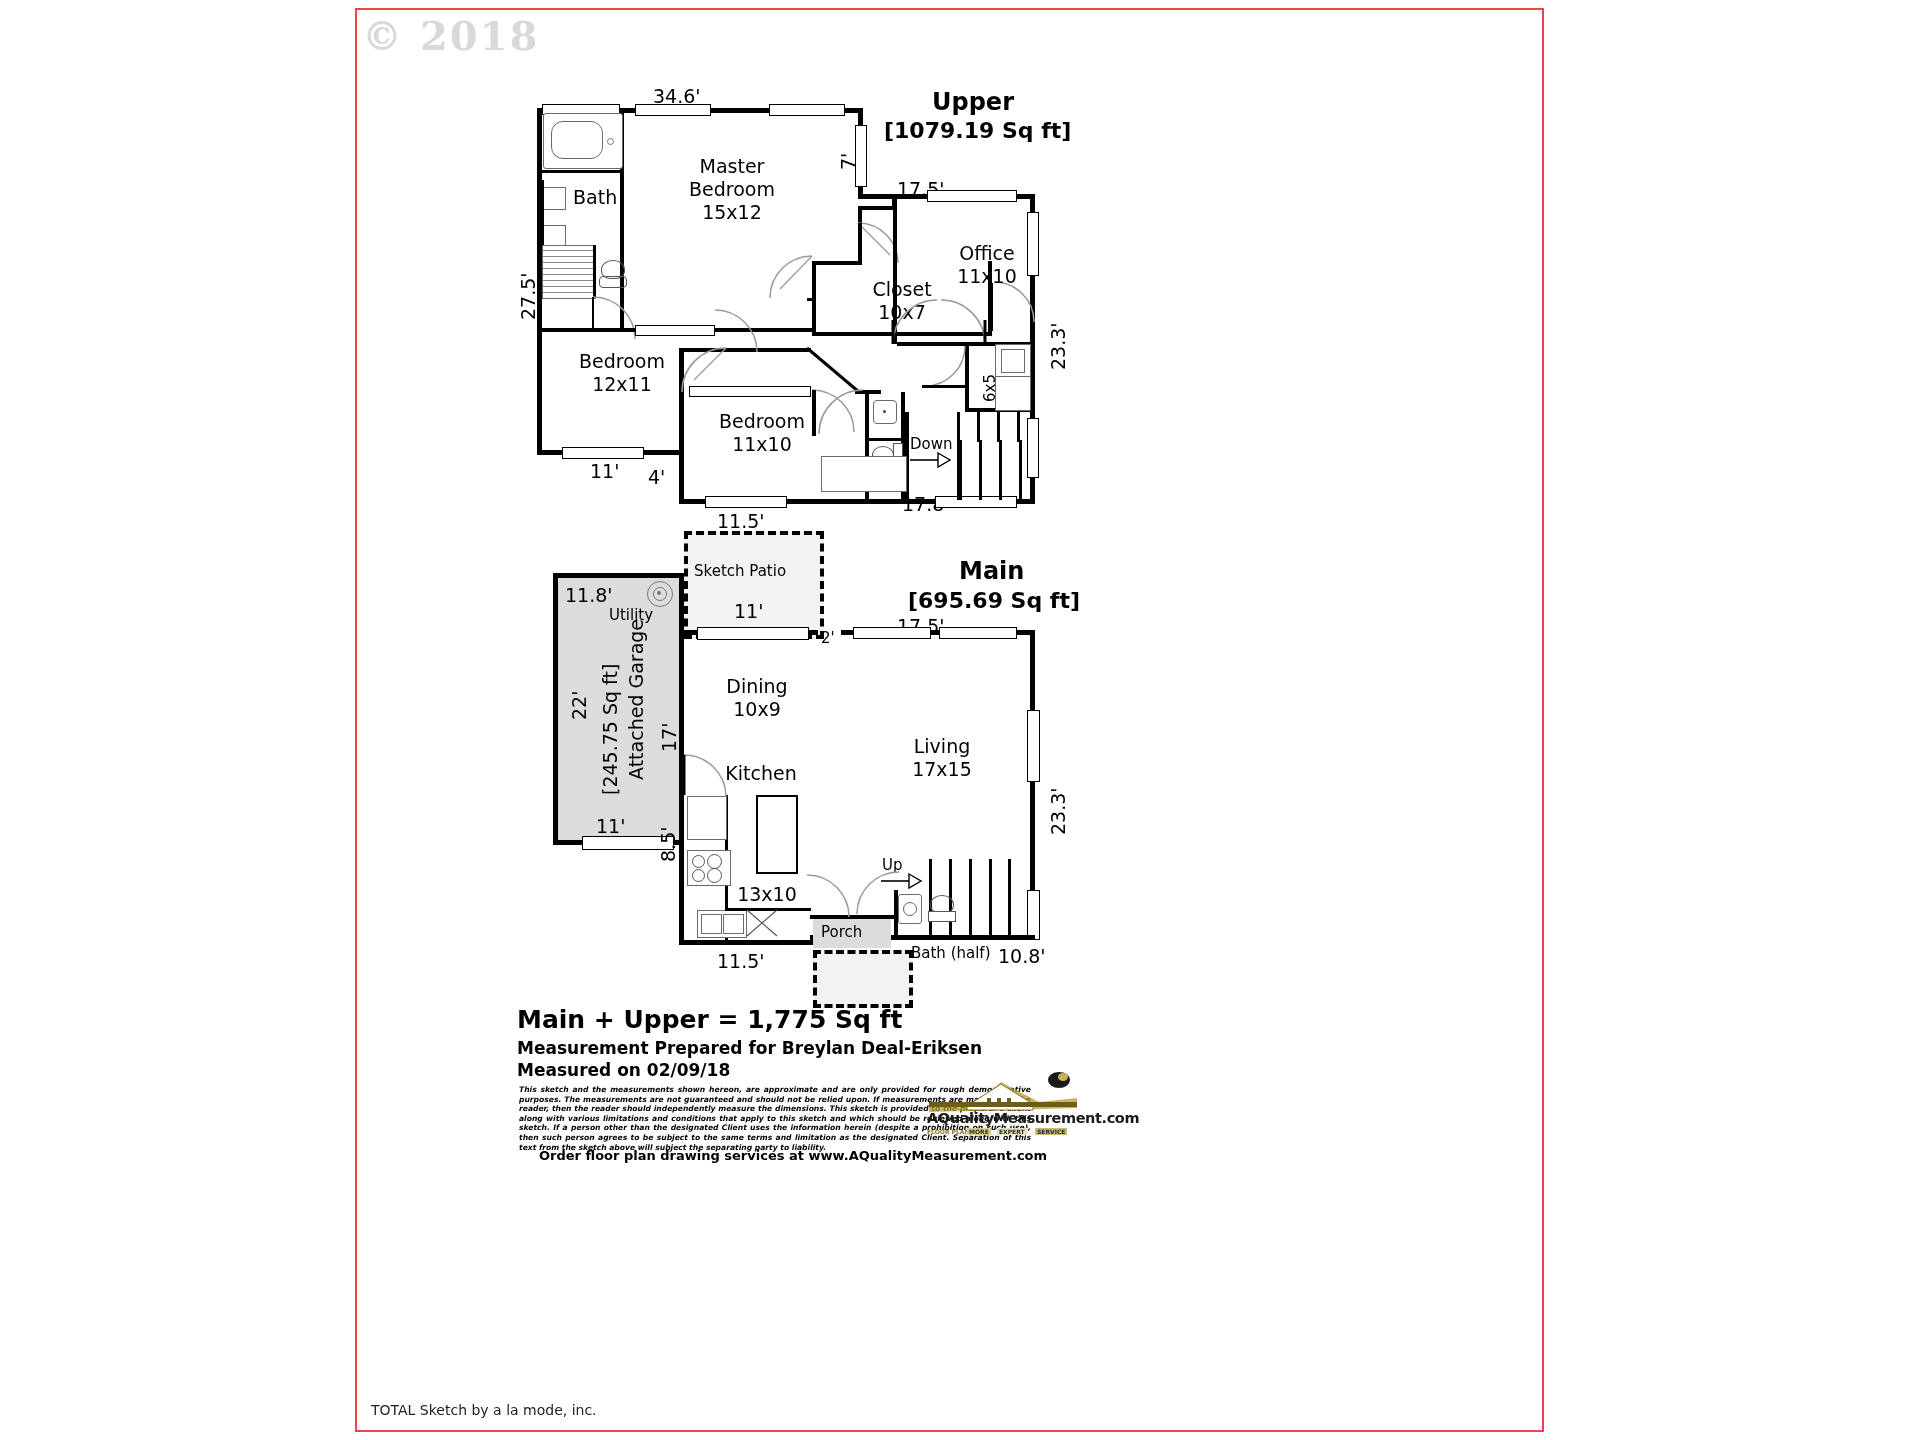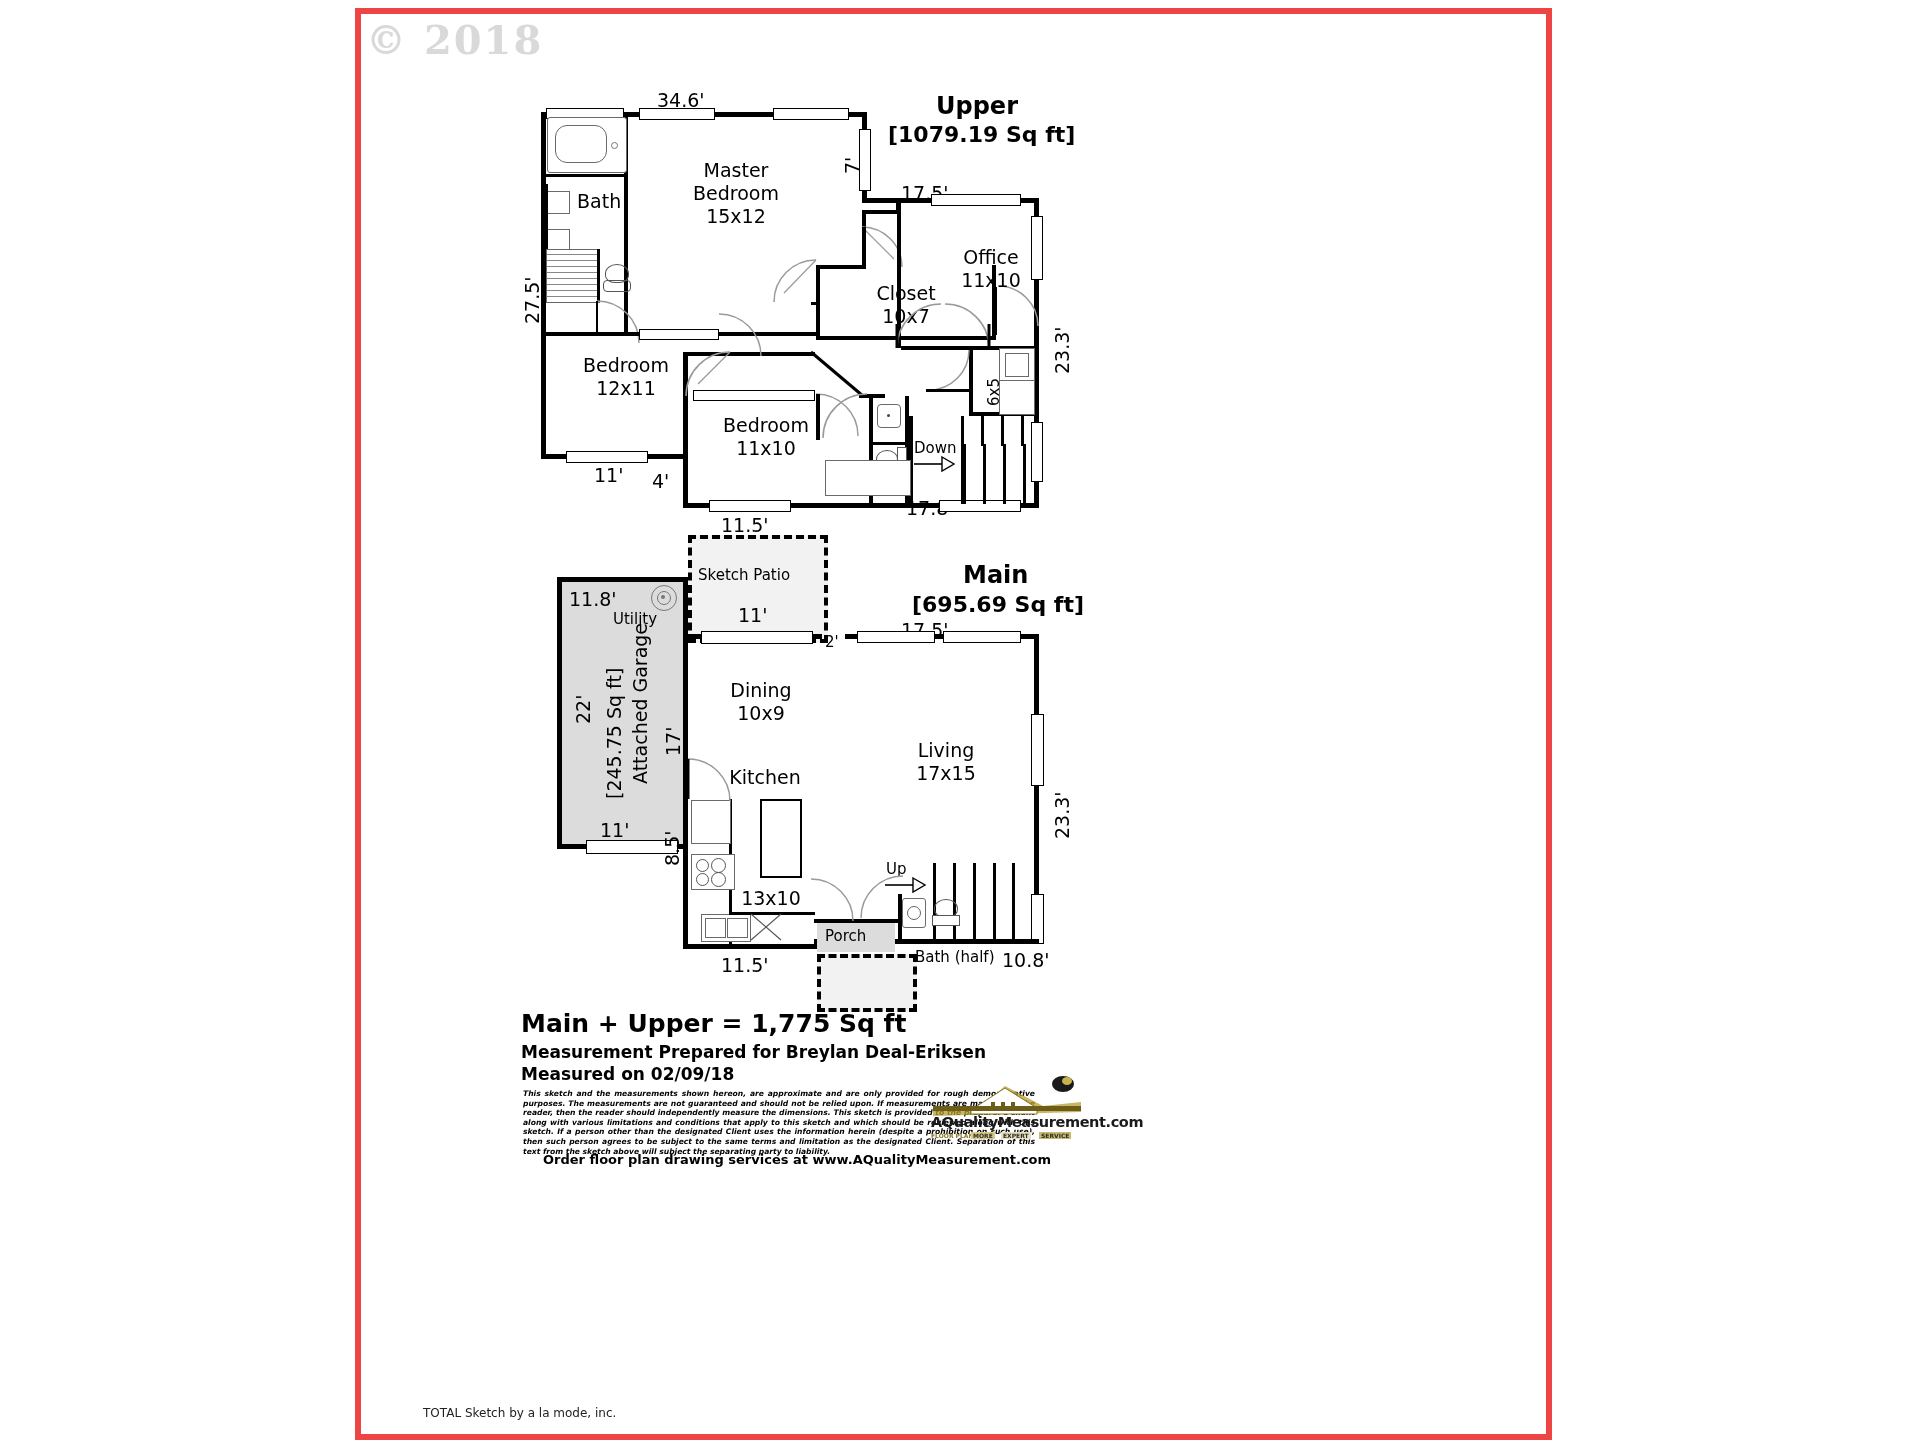--- a/index.html
+++ b/index.html
@@ -1,18 +1,18 @@
 <!DOCTYPE html>
 <html><head>
 <meta charset="utf-8">
 <style>
   html,body{margin:0;padding:0;background:#ffffff;}
   body{width:1920px;height:1440px;font-family:"DejaVu Sans",sans-serif;overflow:hidden;}
   #stage{position:relative;width:1920px;height:1440px;background:#ffffff;}
-  #sheet{position:absolute;left:355px;top:8px;width:1185px;height:1420px;border:6px solid #ef4444;background:#fff;overflow:hidden;}
+  #sheet{position:absolute;left:355px;top:8px;width:1185px;height:1420px;border:2px solid #ef4444;background:#fff;overflow:hidden;}
   .abs{position:absolute;}
   .txt{position:absolute;white-space:nowrap;color:#000;font-family:"DejaVu Sans",sans-serif;}
   .wall{position:absolute;background:#000;}
   .thin{position:absolute;background:#000;}
   .win{position:absolute;background:#fff;border:1px solid #000;}
   .rot90{transform:rotate(-90deg);transform-origin:left top;}
   .fill-gray{position:absolute;background:#dcdcdc;}
   .dash{position:absolute;border:4px dashed #000;background:#f2f2f2;}
   .fixbox{position:absolute;border:2px solid #000;background:#fff;}
   .fixbox-thin{position:absolute;border:1px solid #6a6a6a;background:#fff;}
@@ -369,16 +369,16 @@
     </svg>
     <div class="txt" style="left:0px;top:38px;font-size:14.5px;font-weight:bold;color:#1a1a1a;letter-spacing:-0.4px;">AQualityMeasurement.com</div>
     <div class="abs" style="left:0px;top:56px;width:155px;height:10px;">
       <span class="txt" style="left:0px;top:0px;font-size:6px;font-weight:bold;color:#8a7520;">FLOOR PLANS &amp;</span>
       <span class="txt" style="left:40px;top:0px;font-size:6px;font-weight:bold;color:#2a2a2a;background:#d8cc88;padding:0 2px;">MORE</span>
       <span class="txt" style="left:70px;top:0px;font-size:6px;font-weight:bold;color:#2a2a2a;background:#e6e0bb;padding:0 2px;">EXPERT</span>
       <span class="txt" style="left:108px;top:0px;font-size:6px;font-weight:bold;color:#2a2a2a;background:#c8bb70;padding:0 2px;">SERVICE</span>
     </div>
   </div>
 
-  <div class="txt" style="left:14px;top:1392px;font-size:12px;color:#222;margin-left:48px;">TOTAL Sketch by a la mode, inc.</div>
+  <div class="txt" style="left:14px;top:1392px;font-size:14px;color:#222;">TOTAL Sketch by a la mode, inc.</div>
 
 </div>
 </div>
 
 </body></html>

